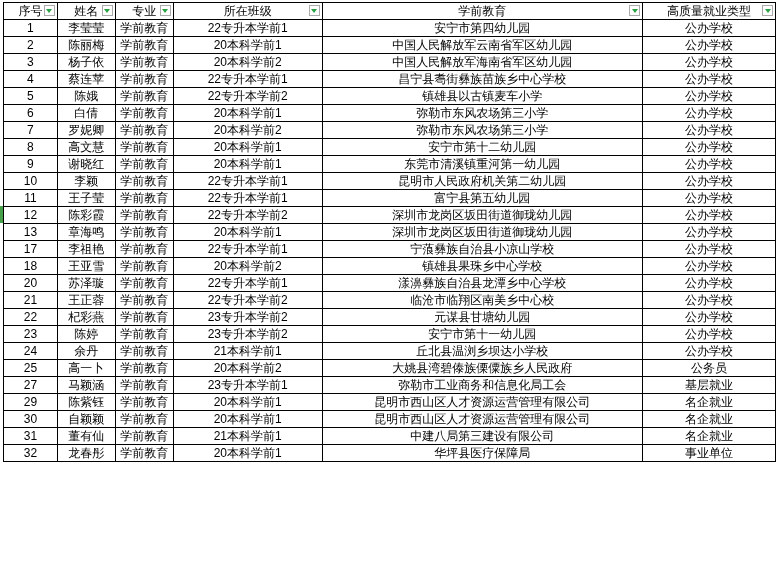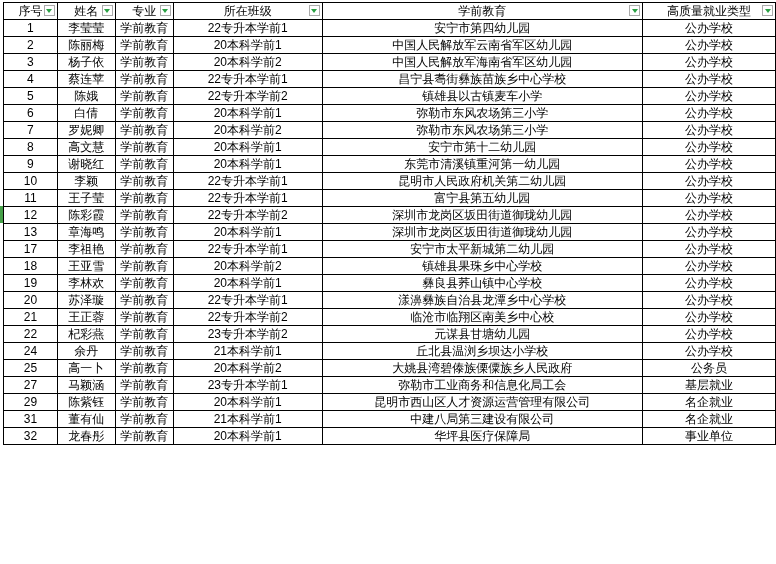--- a/index.html
+++ b/index.html
@@ -214,40 +214,32 @@
           <td>学前教育</td>
           <td>20本科学前1</td>
           <td>深圳市龙岗区坂田街道御珑幼儿园</td>
           <td>公办学校</td>
         </tr>
         <tr>
           <td>17</td>
           <td>李祖艳</td>
           <td>学前教育</td>
           <td>22专升本学前1</td>
-          <td>安宁市太平新城第二幼儿园</td>
+          <td>宁蒗彝族自治县小凉山学校</td>
           <td>公办学校</td>
         </tr>
         <tr>
           <td>18</td>
           <td>王亚雪</td>
           <td>学前教育</td>
           <td>20本科学前2</td>
           <td>镇雄县果珠乡中心学校</td>
           <td>公办学校</td>
         </tr>
         <tr>
-          <td>19</td>
-          <td>李林欢</td>
-          <td>学前教育</td>
-          <td>20本科学前1</td>
-          <td>彝良县荞山镇中心学校</td>
-          <td>公办学校</td>
-        </tr>
-        <tr>
           <td>20</td>
           <td>苏泽璇</td>
           <td>学前教育</td>
           <td>22专升本学前1</td>
           <td>漾濞彝族自治县龙潭乡中心学校</td>
           <td>公办学校</td>
         </tr>
         <tr>
           <td>21</td>
           <td>王正蓉</td>
@@ -255,20 +247,28 @@
           <td>22专升本学前2</td>
           <td>临沧市临翔区南美乡中心校</td>
           <td>公办学校</td>
         </tr>
         <tr>
           <td>22</td>
           <td>杞彩燕</td>
           <td>学前教育</td>
           <td>23专升本学前2</td>
           <td>元谋县甘塘幼儿园</td>
+          <td>公办学校</td>
+        </tr>
+        <tr>
+          <td>23</td>
+          <td>陈婷</td>
+          <td>学前教育</td>
+          <td>23专升本学前2</td>
+          <td>安宁市第十一幼儿园</td>
           <td>公办学校</td>
         </tr>
         <tr>
           <td>24</td>
           <td>余丹</td>
           <td>学前教育</td>
           <td>21本科学前1</td>
           <td>丘北县温浏乡坝达小学校</td>
           <td>公办学校</td>
         </tr>
@@ -284,20 +284,28 @@
           <td>27</td>
           <td>马颖涵</td>
           <td>学前教育</td>
           <td>23专升本学前1</td>
           <td>弥勒市工业商务和信息化局工会</td>
           <td>基层就业</td>
         </tr>
         <tr>
           <td>29</td>
           <td>陈紫钰</td>
+          <td>学前教育</td>
+          <td>20本科学前1</td>
+          <td>昆明市西山区人才资源运营管理有限公司</td>
+          <td>名企就业</td>
+        </tr>
+        <tr>
+          <td>30</td>
+          <td>自颖颖</td>
           <td>学前教育</td>
           <td>20本科学前1</td>
           <td>昆明市西山区人才资源运营管理有限公司</td>
           <td>名企就业</td>
         </tr>
         <tr>
           <td>31</td>
           <td>董有仙</td>
           <td>学前教育</td>
           <td>21本科学前1</td>

